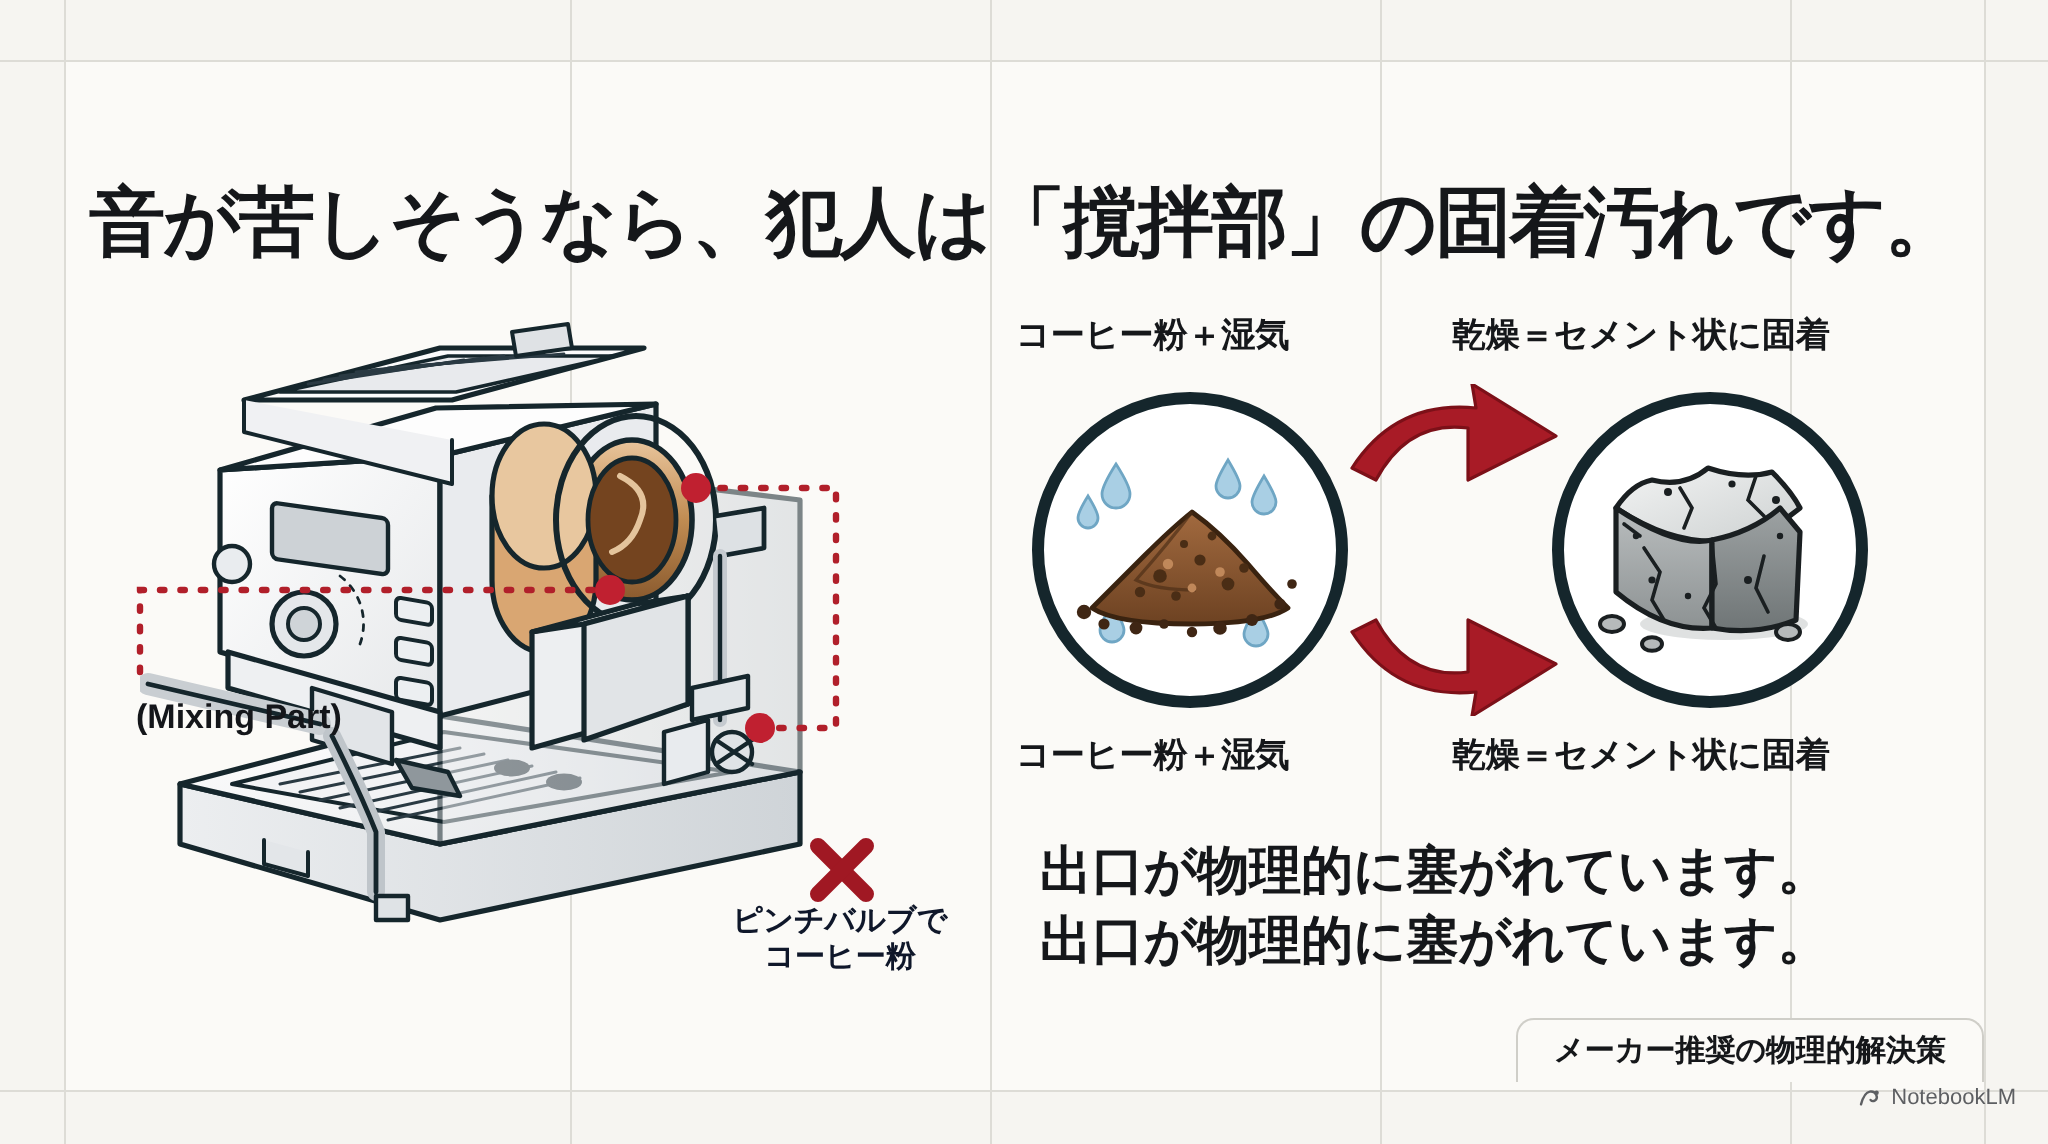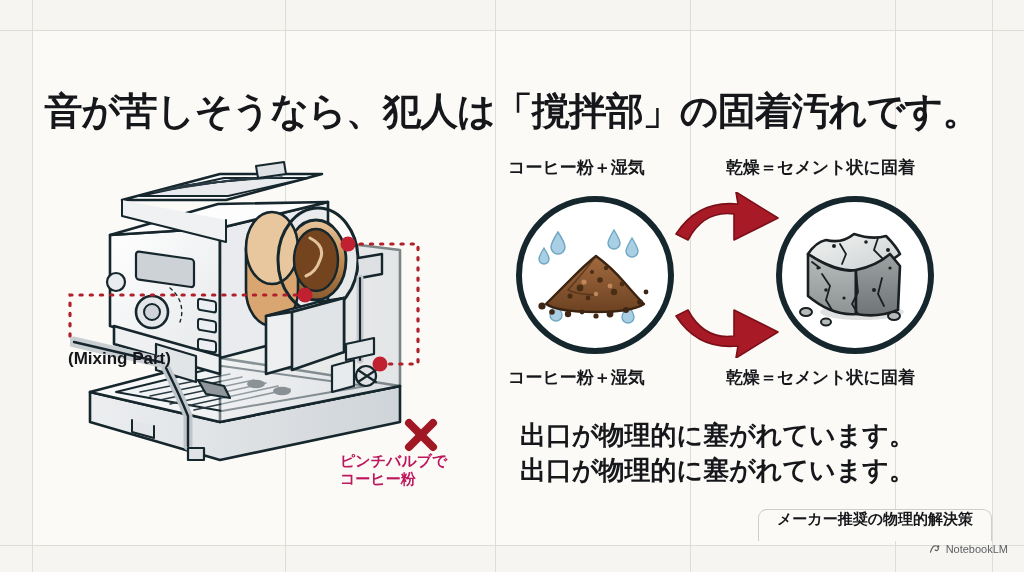--- a/index.html
+++ b/index.html
@@ -40,21 +40,21 @@
 
   
   .lbl-mixing{
     position:absolute;left:68px;top:336px;width:180px;
     font-size:18px;font-weight:bold;color:#14161a;line-height:1.18;
   }
   .lbl-mixing .en{font-size:17px;margin-top:13px;}
 
   .lbl-pinch{
     position:absolute;left:340px;top:452px;width:160px;
-    font-size:15px;font-weight:bold;color:#be185d;line-height:1.22;
+    font-size:15px;font-weight:bold;color:#0f172a;line-height:1.22;text-align:center;
   }
   .xmark{
     position:absolute;left:404px;top:418px;width:34px;height:34px;
   }
 
   
   .cap{
     position:absolute;font-size:17px;font-weight:bold;color:#15171a;white-space:nowrap;
   }
   .cap-tl{left:508px;top:156px;}
@@ -77,21 +77,21 @@
   .bottom-text{
     position:absolute;left:520px;top:418px;width:470px;
     font-size:26px;font-weight:bold;color:#15171a;line-height:1.36;
     white-space:nowrap;
   }
 
   
   .tab-banner{
     position:absolute;left:758px;top:509px;height:32px;
     padding:0 18px;
-    display:flex;align-items:flex-start;
+    display:flex;align-items:center;
     background:#fbfaf7;
     border:1.5px solid #cfcec8;
     border-bottom:none;
     border-radius:9px 9px 0 0;
     font-size:15px;font-weight:bold;color:#15171a;white-space:nowrap;
     box-sizing:border-box;
   }
   .watermark{
     position:absolute;right:16px;top:543px;
     display:flex;align-items:flex-start;gap:5px;

